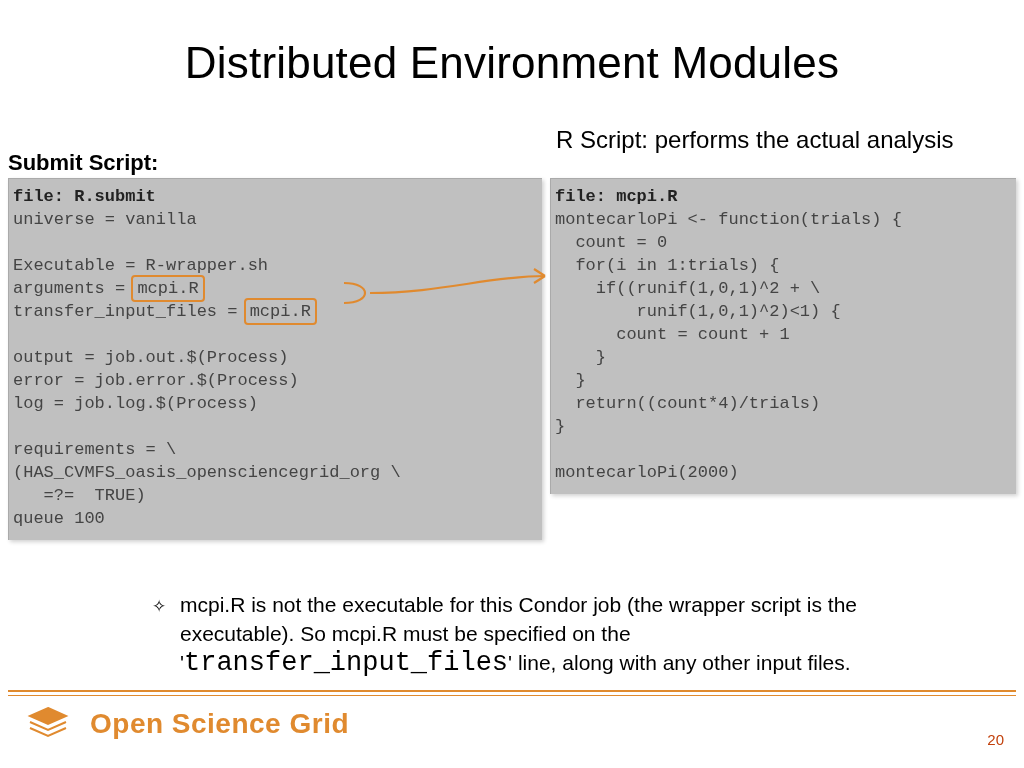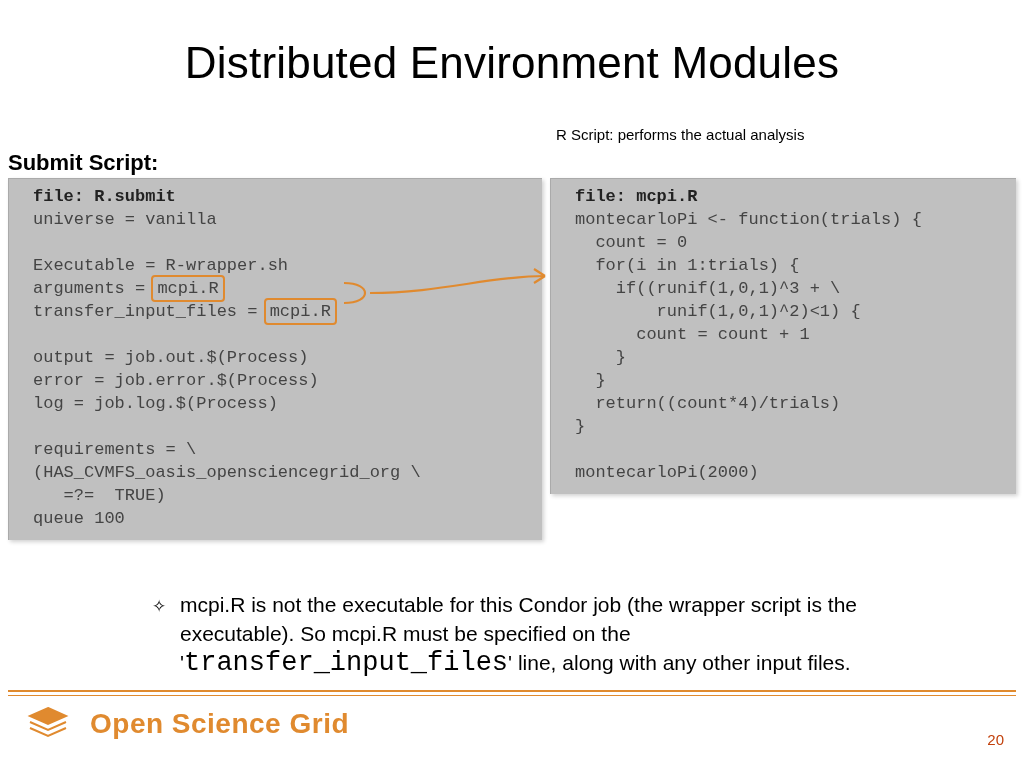--- a/index.html
+++ b/index.html
@@ -1,25 +1,25 @@
 <!DOCTYPE html>
 <html><head>
 <meta charset="utf-8">
 <style>
   * { box-sizing: border-box; margin: 0; padding: 0; }
   html, body { width: 1024px; height: 768px; background: #fff; font-family: "Segoe UI", "Helvetica Neue", Arial, sans-serif; overflow: hidden; }
   .slide { position: relative; width: 1024px; height: 768px; }
   .title { position: absolute; top: 38px; left: 0; width: 100%; text-align: center; font-size: 44px; font-weight: 400; color: #000; letter-spacing: 0.2px; }
   .label-a { position: absolute; top: 150px; left: 8px; font-size: 22px; color: #000; font-weight: bold; }
-  .label-b { position: absolute; top: 126px; left: 556px; font-size: 15px; color: #000; }
+  .label-b { position: absolute; top: 126px; left: 556px; font-size: 24px; color: #000; }
   .codebox {
     position: absolute; background: #c0c0c0; border-top: 1px solid #aaa; border-left: 1px solid #aaa;
     box-shadow: 2px 2px 4px rgba(0,0,0,0.18);
     font-family: "Courier New", monospace; font-size: 17px; line-height: 23px;
-    color: #444; white-space: pre; padding: 6px 10px 10px 24px;
+    color: #444; white-space: pre; padding: 6px 10px 10px 4px;
   }
   .codebox .file { font-weight: bold; color: #222; }
   .box-a { top: 178px; left: 8px; width: 534px; }
   .box-b { top: 178px; left: 550px; width: 466px; }
   .hl { display: inline-block; border: 2px solid #e08a2f; border-radius: 4px; padding: 0 4px; margin: -2px -4px; color: #444; }
   .note { position: absolute; top: 590px; left: 180px; width: 720px; font-size: 21px; line-height: 29px; color: #000; }
   .note .diamond { position: absolute; left: -28px; top: 2px; font-size: 17px; }
   .note .mono { font-family: "Courier New", monospace; font-size: 27px; }
   .footer-rules { position: absolute; left: 8px; right: 8px; top: 690px; height: 8px; }
   .footer-rules .r1 { border-top: 2.5px solid #e08a2f; height: 0; margin-bottom: 3px; }
@@ -53,21 +53,21 @@
 <span></span>
 <span>requirements = \</span>
 <span>(HAS_CVMFS_oasis_opensciencegrid_org \</span>
 <span>   =?=  TRUE)</span>
 <span>queue 100</span></div>
 
   <div class="codebox box-b"><span class="file">file: mcpi.R</span>
 <span>montecarloPi &lt;- function(trials) {</span>
 <span>  count = 0</span>
 <span>  for(i in 1:trials) {</span>
-<span>    if((runif(1,0,1)^3 + \</span>
+<span>    if((runif(1,0,1)^2 + \</span>
 <span>        runif(1,0,1)^2)&lt;1) {</span>
 <span>      count = count + 1</span>
 <span>    }</span>
 <span>  }</span>
 <span>  return((count*4)/trials)</span>
 <span>}</span>
 <span></span>
 <span>montecarloPi(2000)</span></div>
 
   <svg class="arrow" style="left:340px; top:265px;" width="220" height="60" viewBox="0 0 220 60">

